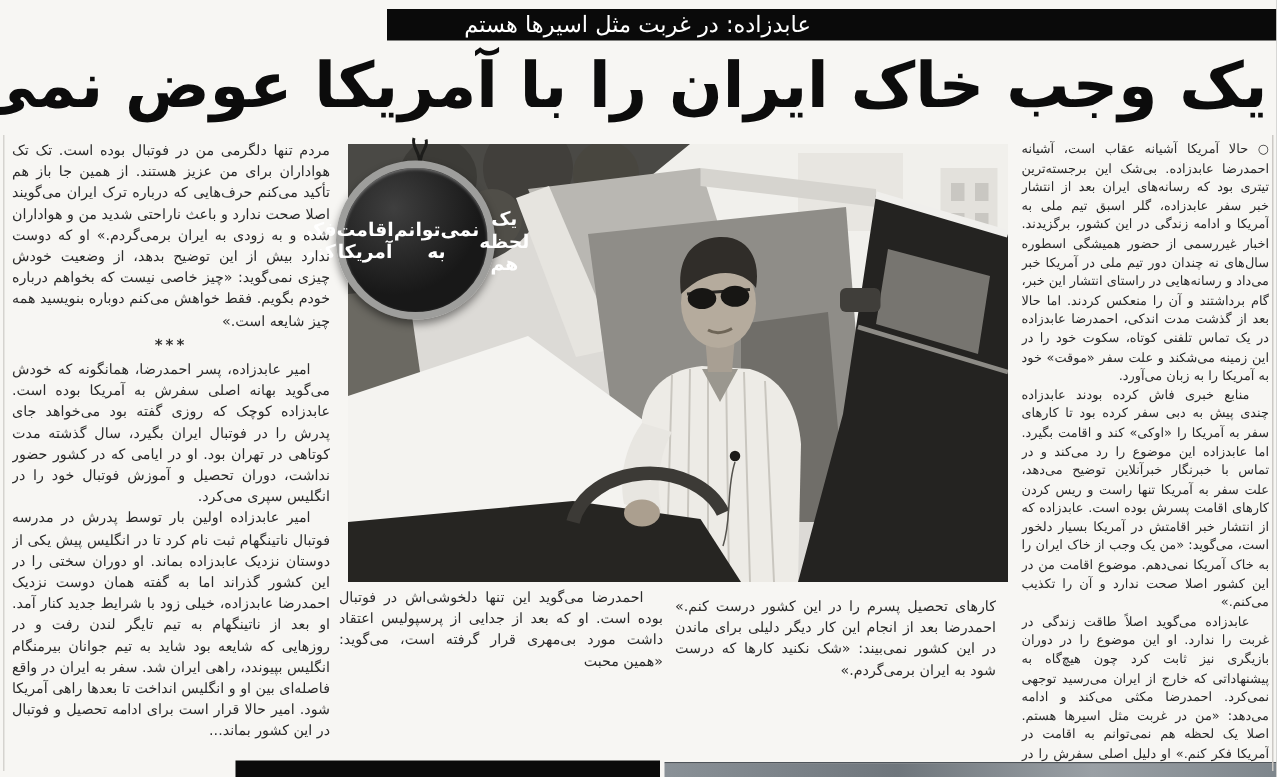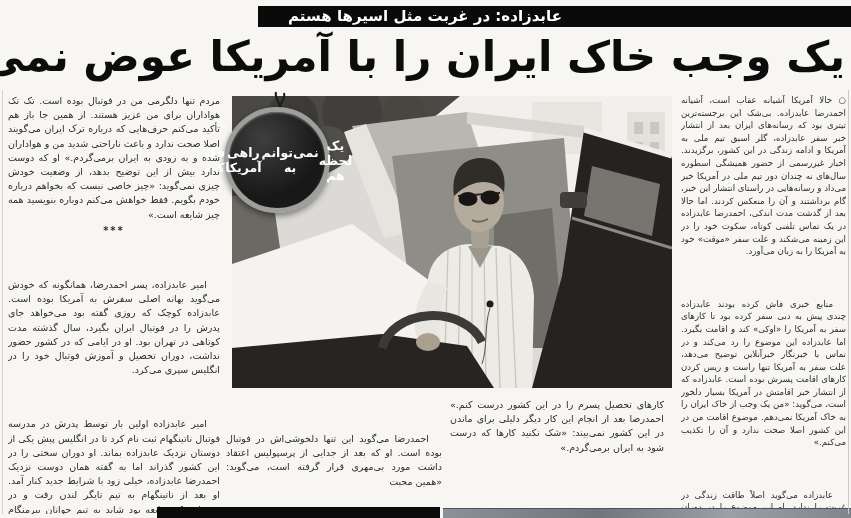--- a/index.html
+++ b/index.html
@@ -5,33 +5,33 @@
   html,body{margin:0;padding:0;background:#bdbdbd;}
   .page{
     position:relative;width:851px;height:518px;margin:0 auto;
     background:#f7f6f3;overflow:hidden;
     font-family:"DejaVu Sans",sans-serif;color:#262626;
   }
   
   .kicker-bar{position:absolute;left:258px;top:6px;width:593px;height:21px;background:#0a0a0a;}
   .kicker-text{
     position:absolute;left:0;top:0;width:334px;height:21px;
-    color:#ffffff;font-weight:bold;font-size:15px;line-height:21px;
+    color:#ffffff;font-weight:normal;font-size:15px;line-height:21px;
     text-align:center;direction:rtl;white-space:nowrap;
   }
   
   .headline{
     position:absolute;left:6px;right:6px;top:27px;height:62px;
     font-weight:bold;font-size:42px;line-height:60px;color:#0c0c0c;
     text-align:center;direction:rtl;white-space:nowrap;letter-spacing:-0.5px;
   }
   
   .col{position:absolute;overflow:hidden;text-align:justify;direction:rtl;color:#2c2c2c;}
   .col p{margin:0;}
-  .col p.indent{text-indent:13px;margin-top:40px;}
+  .col p.indent{text-indent:13px;}
   .col-right{left:681px;top:94px;width:165px;height:422px;font-size:8.6px;line-height:12.6px;}
   .col-left{left:8px;top:94px;width:212px;height:420px;font-size:9.5px;line-height:14.2px;}
   .col-m-left{left:226px;top:392px;width:216px;height:120px;font-size:9.5px;line-height:14.2px;}
   .col-m-right{left:450px;top:398px;width:214px;height:120px;font-size:9.5px;line-height:14.2px;}
   .sep{text-align:center;font-weight:bold;letter-spacing:2px;margin:2px 0;font-size:10px;}
   
   .photo{position:absolute;left:232px;top:96px;width:440px;height:292px;background:#dcdad6;overflow:hidden;}
   .photo svg{display:block;width:100%;height:100%;}
   
   .badge{
@@ -114,21 +114,21 @@
       <rect x="328" y="96" width="27" height="16" rx="4" fill="#403e3a"></rect>
     </svg>
   </div>
 
   <svg class="badge-hook" viewBox="0 0 36 20" aria-hidden="true">
     <path d="M18,20 C18,10 12,8 14,2 M18,20 C18,10 24,8 22,3" stroke="#1d1d1b" stroke-width="2" fill="none"></path>
   </svg>
   <div class="badge">
     <span>یک لحظه هم</span>
     <span>نمی‌توانم به</span>
-    <span>راهی آمریکا</span>
+    <span>اقامت آمریکا</span>
     <span>فکر کنم</span>
   </div>
 
   <div class="col col-right">
     <p>○ حالا آمریکا آشیانه عقاب است، آشیانه احمدرضا عابدزاده. بی‌شک این برجسته‌ترین تیتری بود که رسانه‌های ایران بعد از انتشار خبر سفر عابدزاده، گلر اسبق تیم ملی به آمریکا و ادامه زندگی در این کشور، برگزیدند. اخبار غیررسمی از حضور همیشگی اسطوره سال‌های نه چندان دور تیم ملی در آمریکا خبر می‌داد و رسانه‌هایی در راستای انتشار این خبر، گام برداشتند و آن را منعکس کردند. اما حالا بعد از گذشت مدت اندکی، احمدرضا عابدزاده در یک تماس تلفنی کوتاه، سکوت خود را در این زمینه می‌شکند و علت سفر «موقت» خود به آمریکا را به زبان می‌آورد.</p>
     <p class="indent">منابع خبری فاش کرده بودند عابدزاده چندی پیش به دبی سفر کرده بود تا کارهای سفر به آمریکا را «اوکی» کند و اقامت بگیرد. اما عابدزاده این موضوع را رد می‌کند و در تماس با خبرنگار خبرآنلاین توضیح می‌دهد، علت سفر به آمریکا تنها راست و ریس کردن کارهای اقامت پسرش بوده است. عابدزاده که از انتشار خبر اقامتش در آمریکا بسیار دلخور است، می‌گوید: «من یک وجب از خاک ایران را به خاک آمریکا نمی‌دهم. موضوع اقامت من در این کشور اصلا صحت ندارد و آن را تکذیب می‌کنم.»</p>
     <p class="indent">عابدزاده می‌گوید اصلاً طاقت زندگی در غربت را ندارد. او این موضوع را در دوران بازیگری نیز ثابت کرد چون هیچ‌گاه به پیشنهاداتی که خارج از ایران می‌رسید توجهی نمی‌کرد. احمدرضا مکثی می‌کند و ادامه می‌دهد: «من در غربت مثل اسیرها هستم. اصلا یک لحظه هم نمی‌توانم به اقامت در آمریکا فکر کنم.» او دلیل اصلی سفرش را در این جملات خلاصه می‌کند: «به خدا آمده‌ام</p>
   </div>
 
   <div class="col col-m-right">

